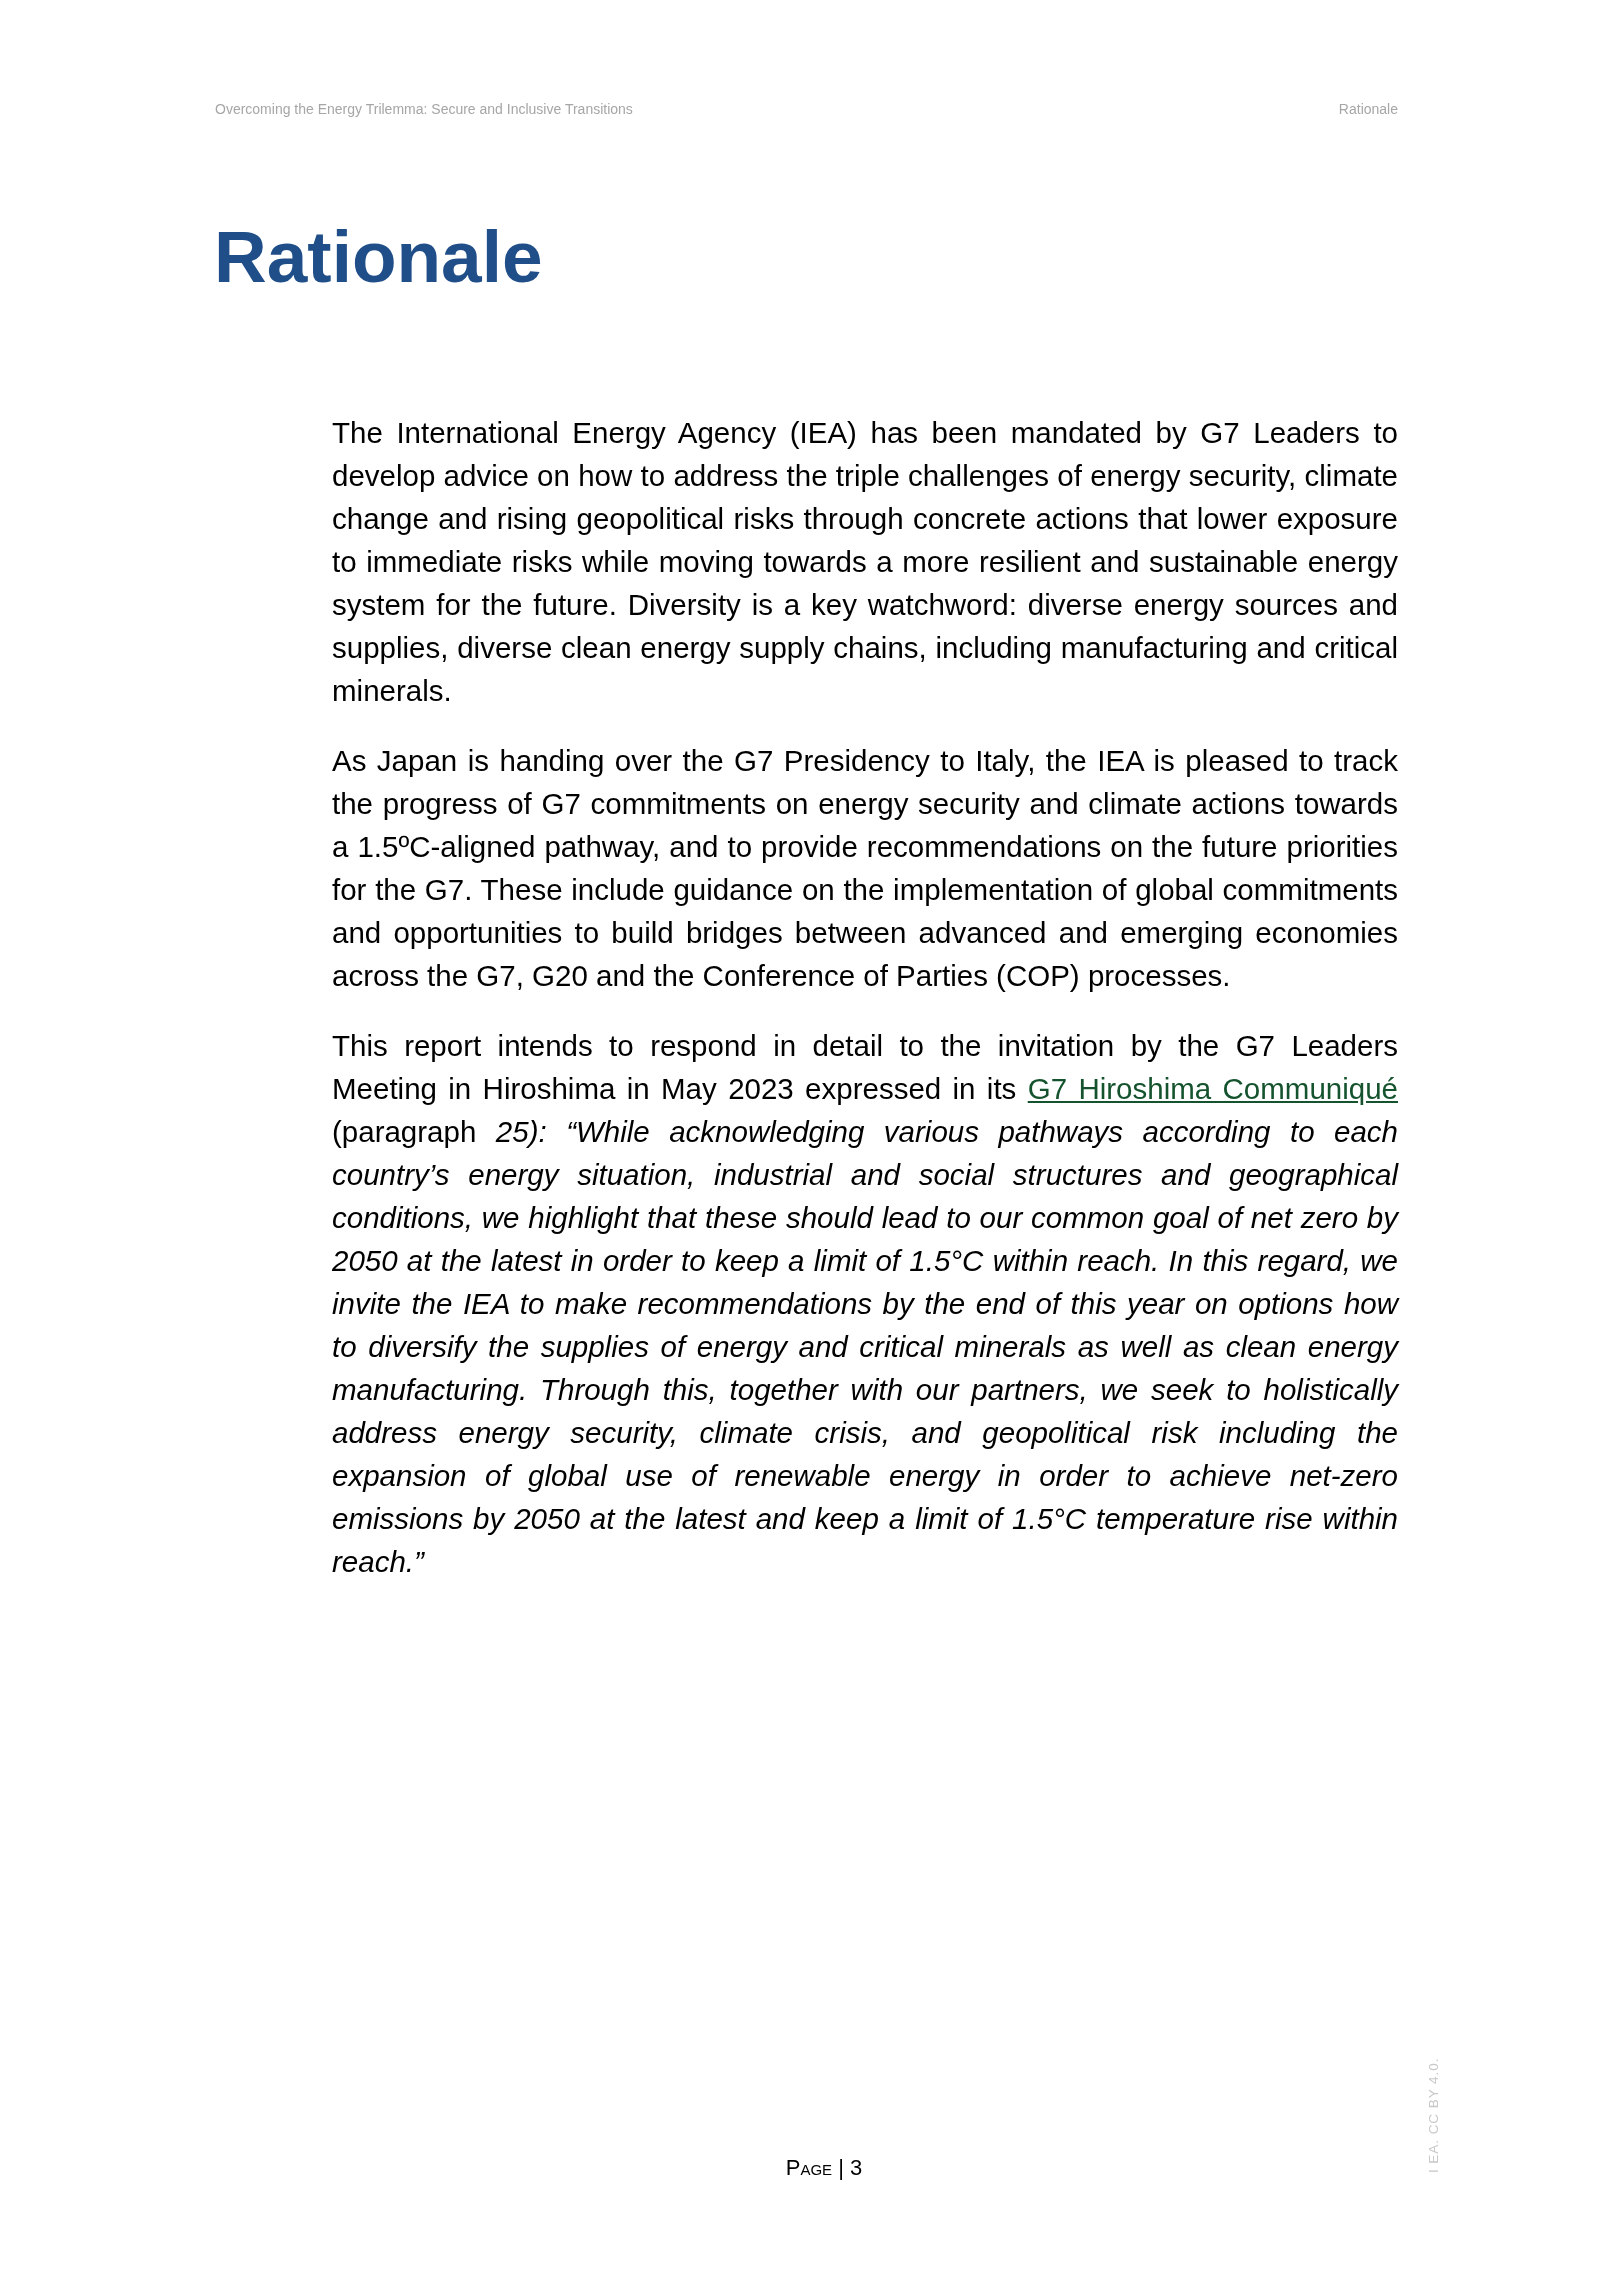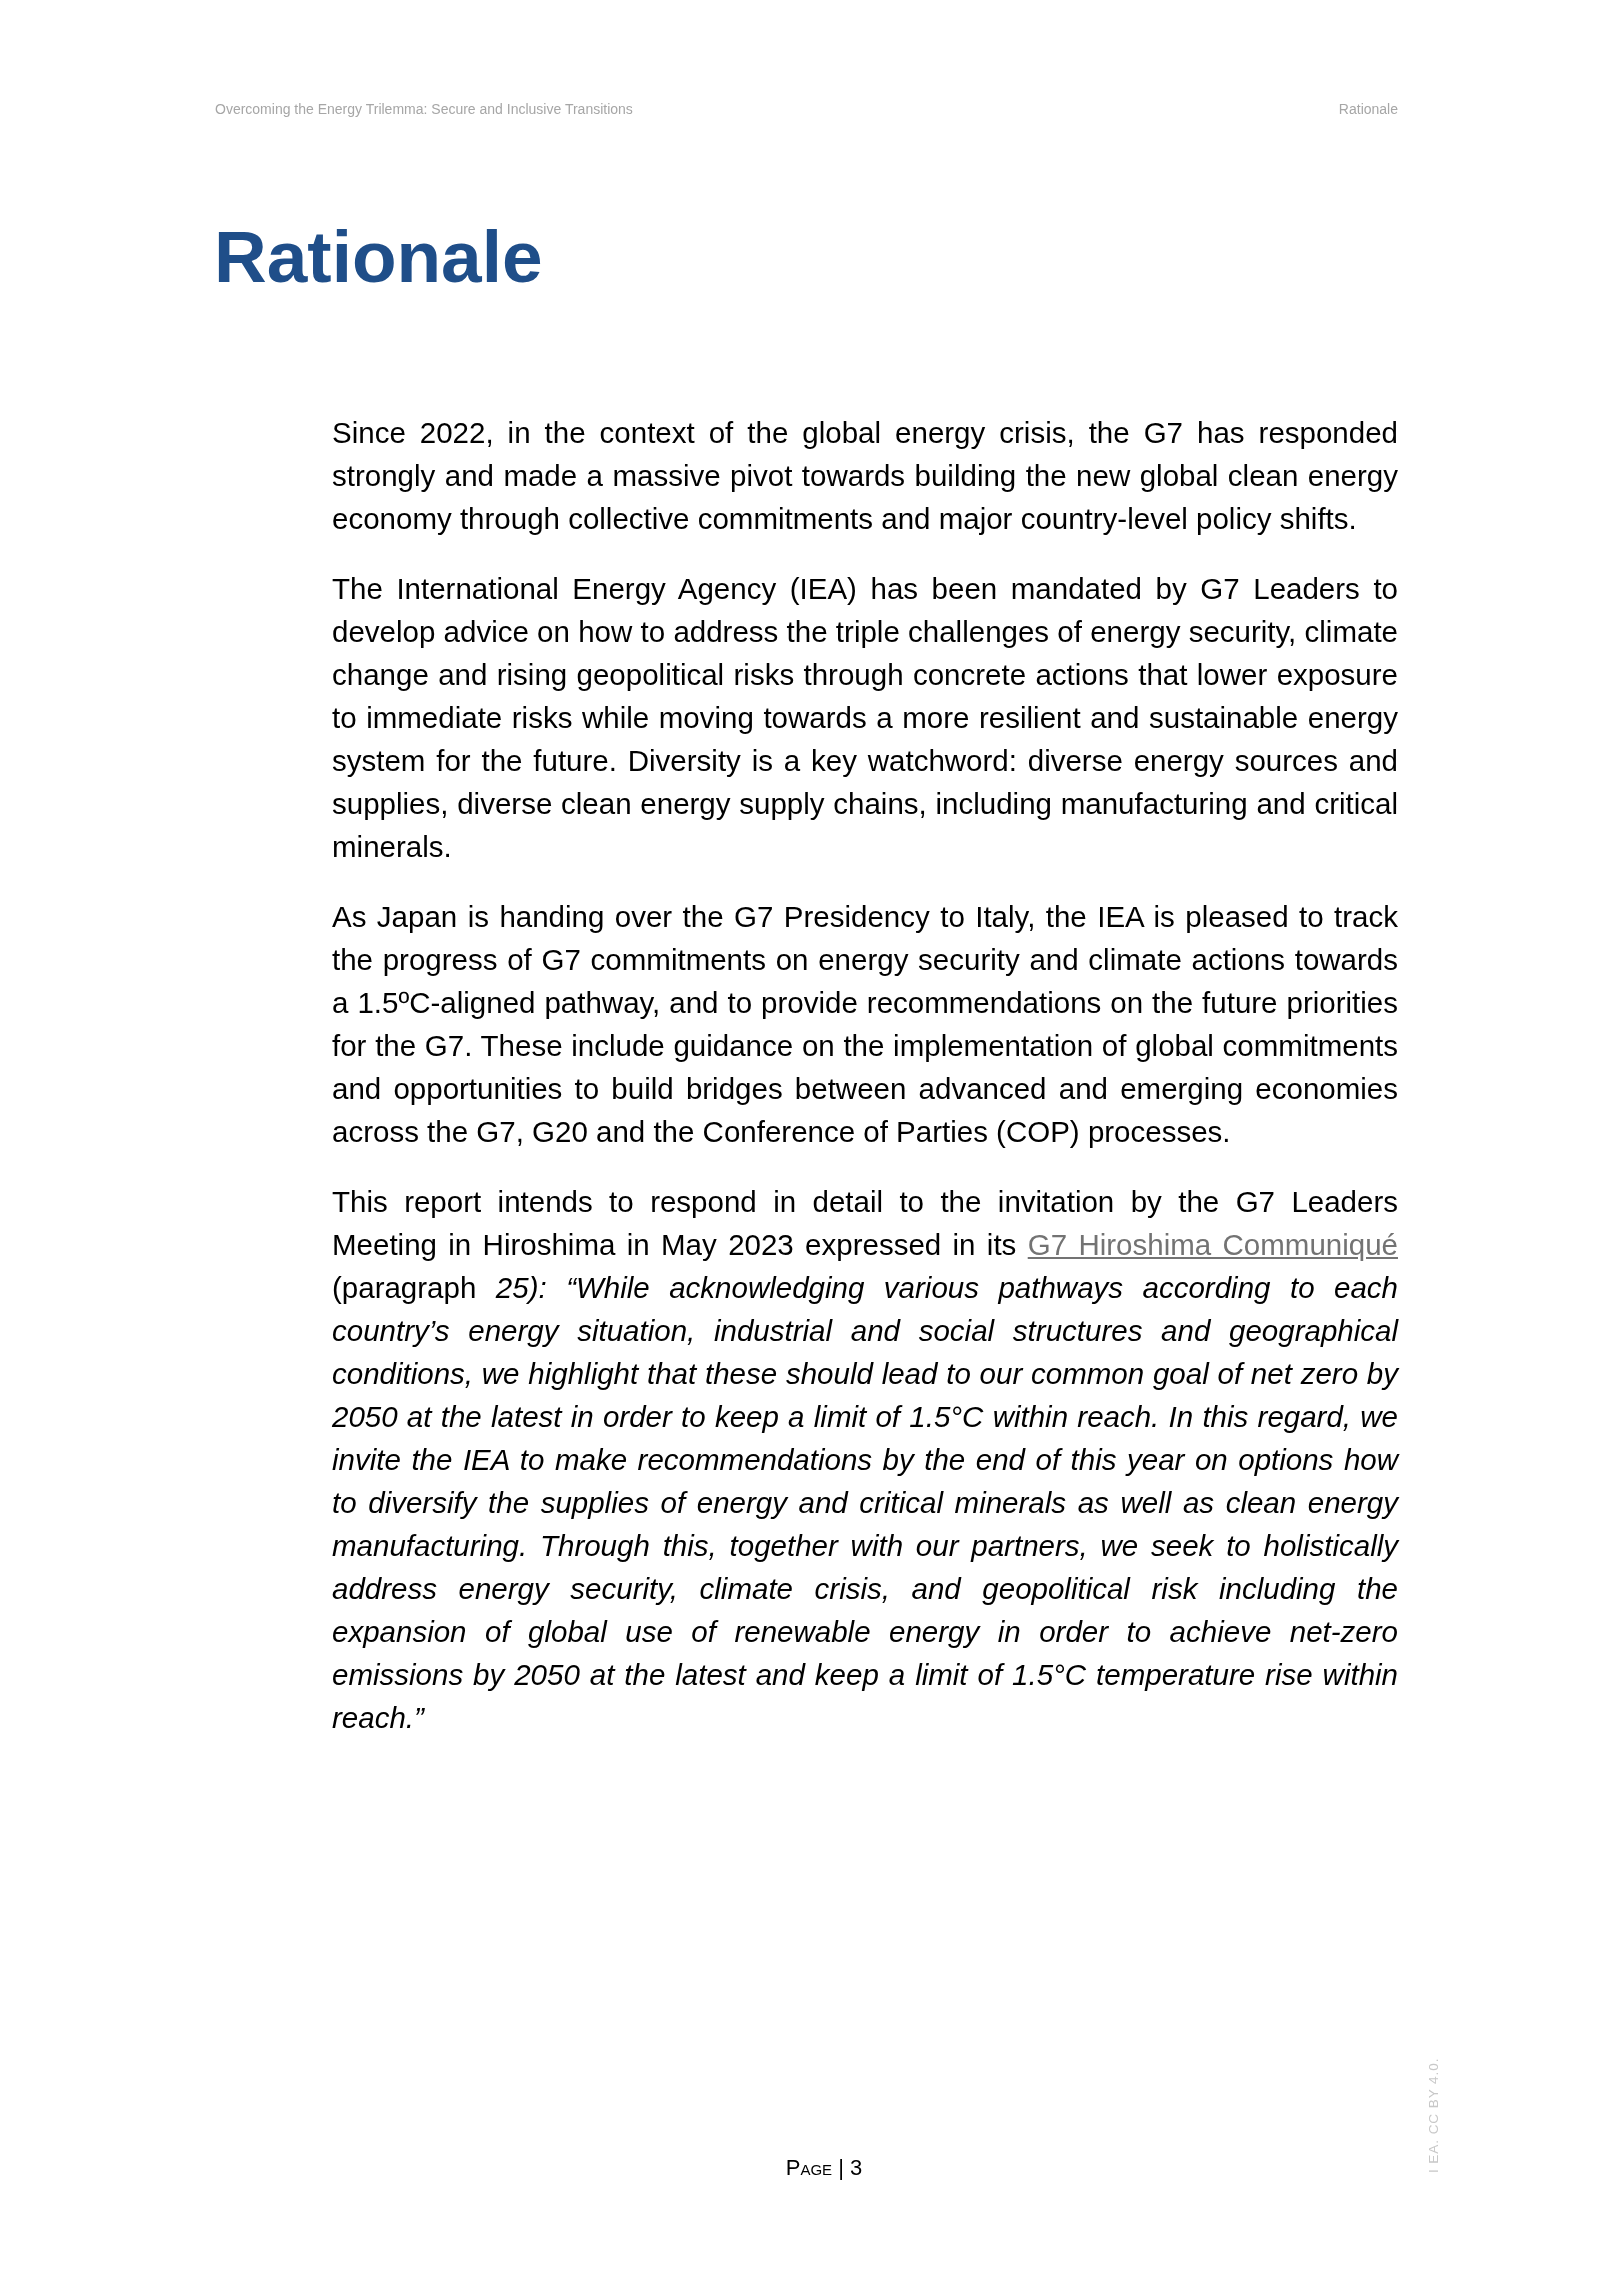--- a/index.html
+++ b/index.html
@@ -5,41 +5,40 @@
   html, body { margin: 0; padding: 0; background: #ffffff; }
   body { width: 1616px; height: 2286px; position: relative; overflow: hidden;
          font-family: "Liberation Sans", sans-serif; color: #000; }
   .hdr { position: absolute; top: 95px; font-size: 14px; line-height: 28px; color: #a6a6a6; }
   .hdr-left { left: 215px; }
   .hdr-right { right: 218px; text-align: right; }
   .title { position: absolute; left: 214px; top: 211px; margin: 0;
            font-size: 73px; font-weight: bold; color: #1f4e89; line-height: 91px; }
   .body { position: absolute; left: 332px; top: 411px; width: 1066px; }
   .body p { margin: 0 0 27px 0; font-size: 29.5px; line-height: 43px; text-align: justify; }
-  .body a { color: #737373; text-decoration: underline; }
+  .body a { color: #14532d; text-decoration: underline; }
   .it { font-style: italic; }
   .ul { }
   .footer { position: absolute; top: 2155px; left: 16px; width: 1616px; text-align: center;
             font-size: 22px; color: #000; }
   .footer .sc { font-variant: small-caps; }
   .license { position: absolute; left: 1426px; top: 2173px; transform-origin: left top;
              transform: rotate(-90deg); font-size: 13.6px; color: #c8c8c8; white-space: nowrap; letter-spacing: 0.9px; }
 </style>
 </head>
 <body>
 
 <div class="hdr hdr-left">
   <div>Overcoming the Energy Trilemma: Secure and Inclusive Transitions</div>
 </div>
 <div class="hdr hdr-right">Rationale</div>
 
 <h1 class="title">Rationale</h1>
 
 <div class="body">
-  <p>Since 2022, in the context of the global energy crisis, the G7 has responded strongly and made a massive pivot towards building the new global clean energy economy through collective commitments and major country-level policy shifts.</p>
   <p>The International Energy Agency (IEA) has been mandated by G7 Leaders to develop advice on how to address the triple challenges of energy security, climate change and rising geopolitical risks through concrete actions that lower exposure to immediate risks while moving towards a more resilient and sustainable energy system for the future. Diversity is a key watchword: diverse energy sources and supplies, diverse clean energy supply chains, including manufacturing and critical minerals.</p>
   <p>As Japan is handing over the G7 Presidency to Italy, the IEA is pleased to track the progress of G7 commitments on energy security and climate actions towards a 1.5ºC-aligned pathway, and to provide recommendations on the future priorities for the G7. These include guidance on the implementation of global commitments and opportunities to build bridges between advanced and emerging economies across the G7, G20 and the Conference of Parties (COP) processes.</p>
   <p><span>This report intends to respond in detail to the invitation by the G7 Leaders Meeting in Hiroshima in May 2023 expressed in its </span><a href="#">G7 Hiroshima Communiqué</a><span> (paragraph </span><span class="it">25): </span><span class="it">“While acknowledging various pathways according to each country’s energy situation, industrial and social structures and geographical conditions, we highlight that these should lead to our common goal of net zero by 2050 at the latest in order to keep a limit of 1.5°C within reach. In this regard, </span><span class="it ul">we invite the IEA to make recommendations by the end of this year on options how to diversify the supplies of energy and critical minerals as well as clean energy manufacturing</span><span class="it">. Through this, together with our partners, we seek to holistically address energy security, climate crisis, and geopolitical risk including the expansion of global use of renewable energy in order to achieve net-zero emissions by 2050 at the latest and keep a limit of 1.5°C temperature rise within reach.”</span></p>
 </div>
 
 <div class="footer">
   <span class="sc">Page</span><span> | </span><span>3</span>
 </div>
 
 <div class="license">I EA. CC BY 4.0.</div>

